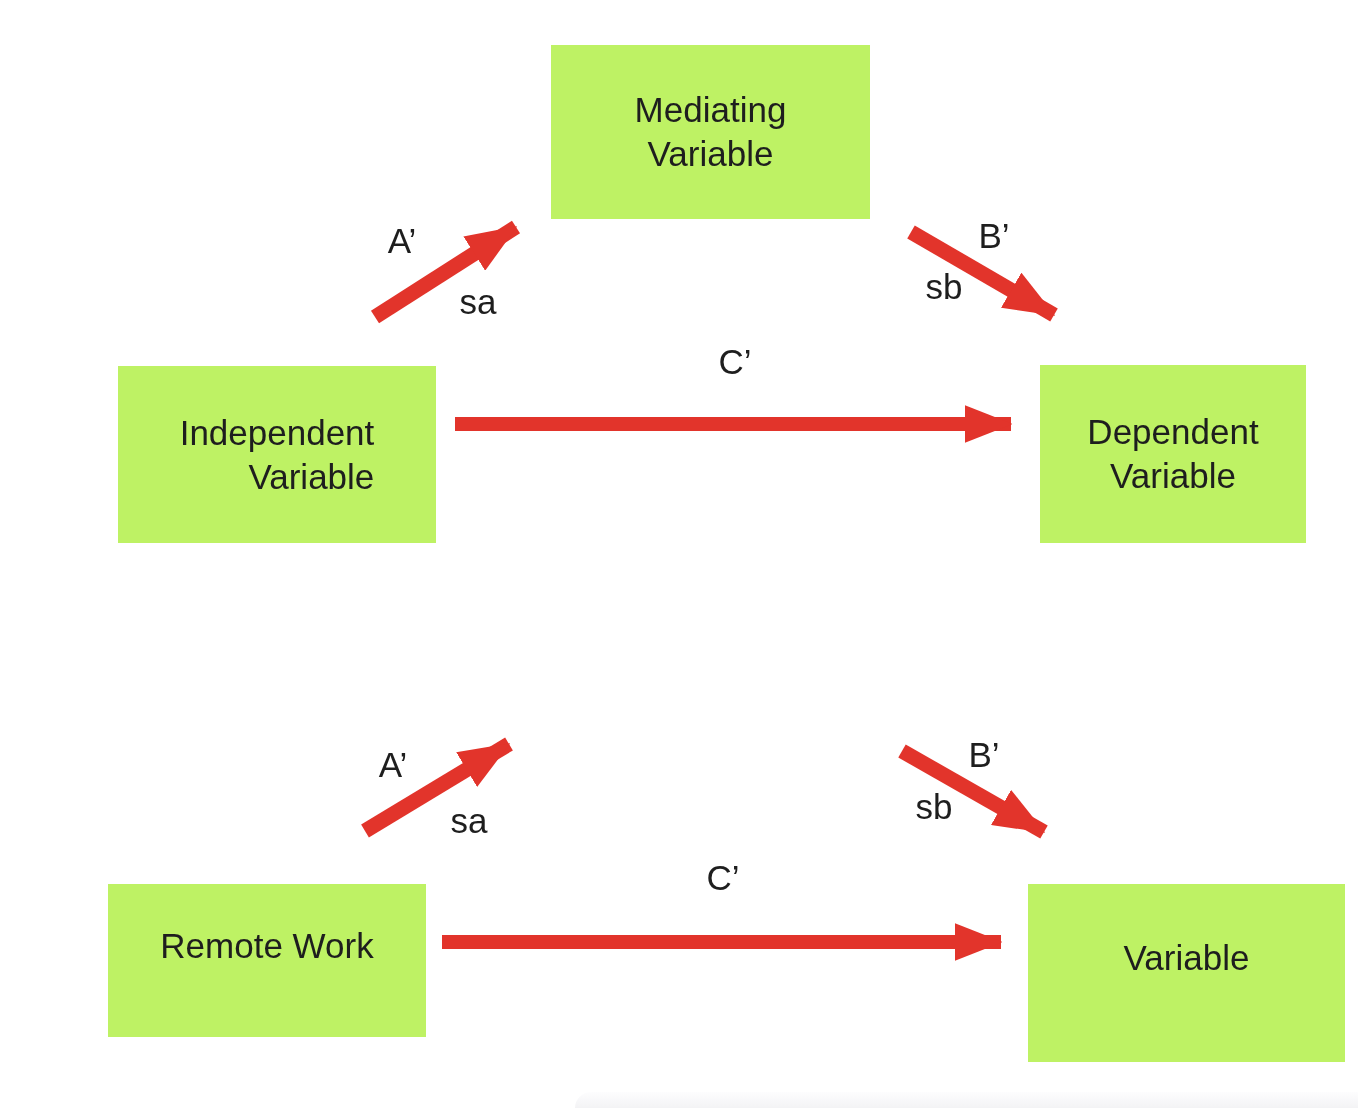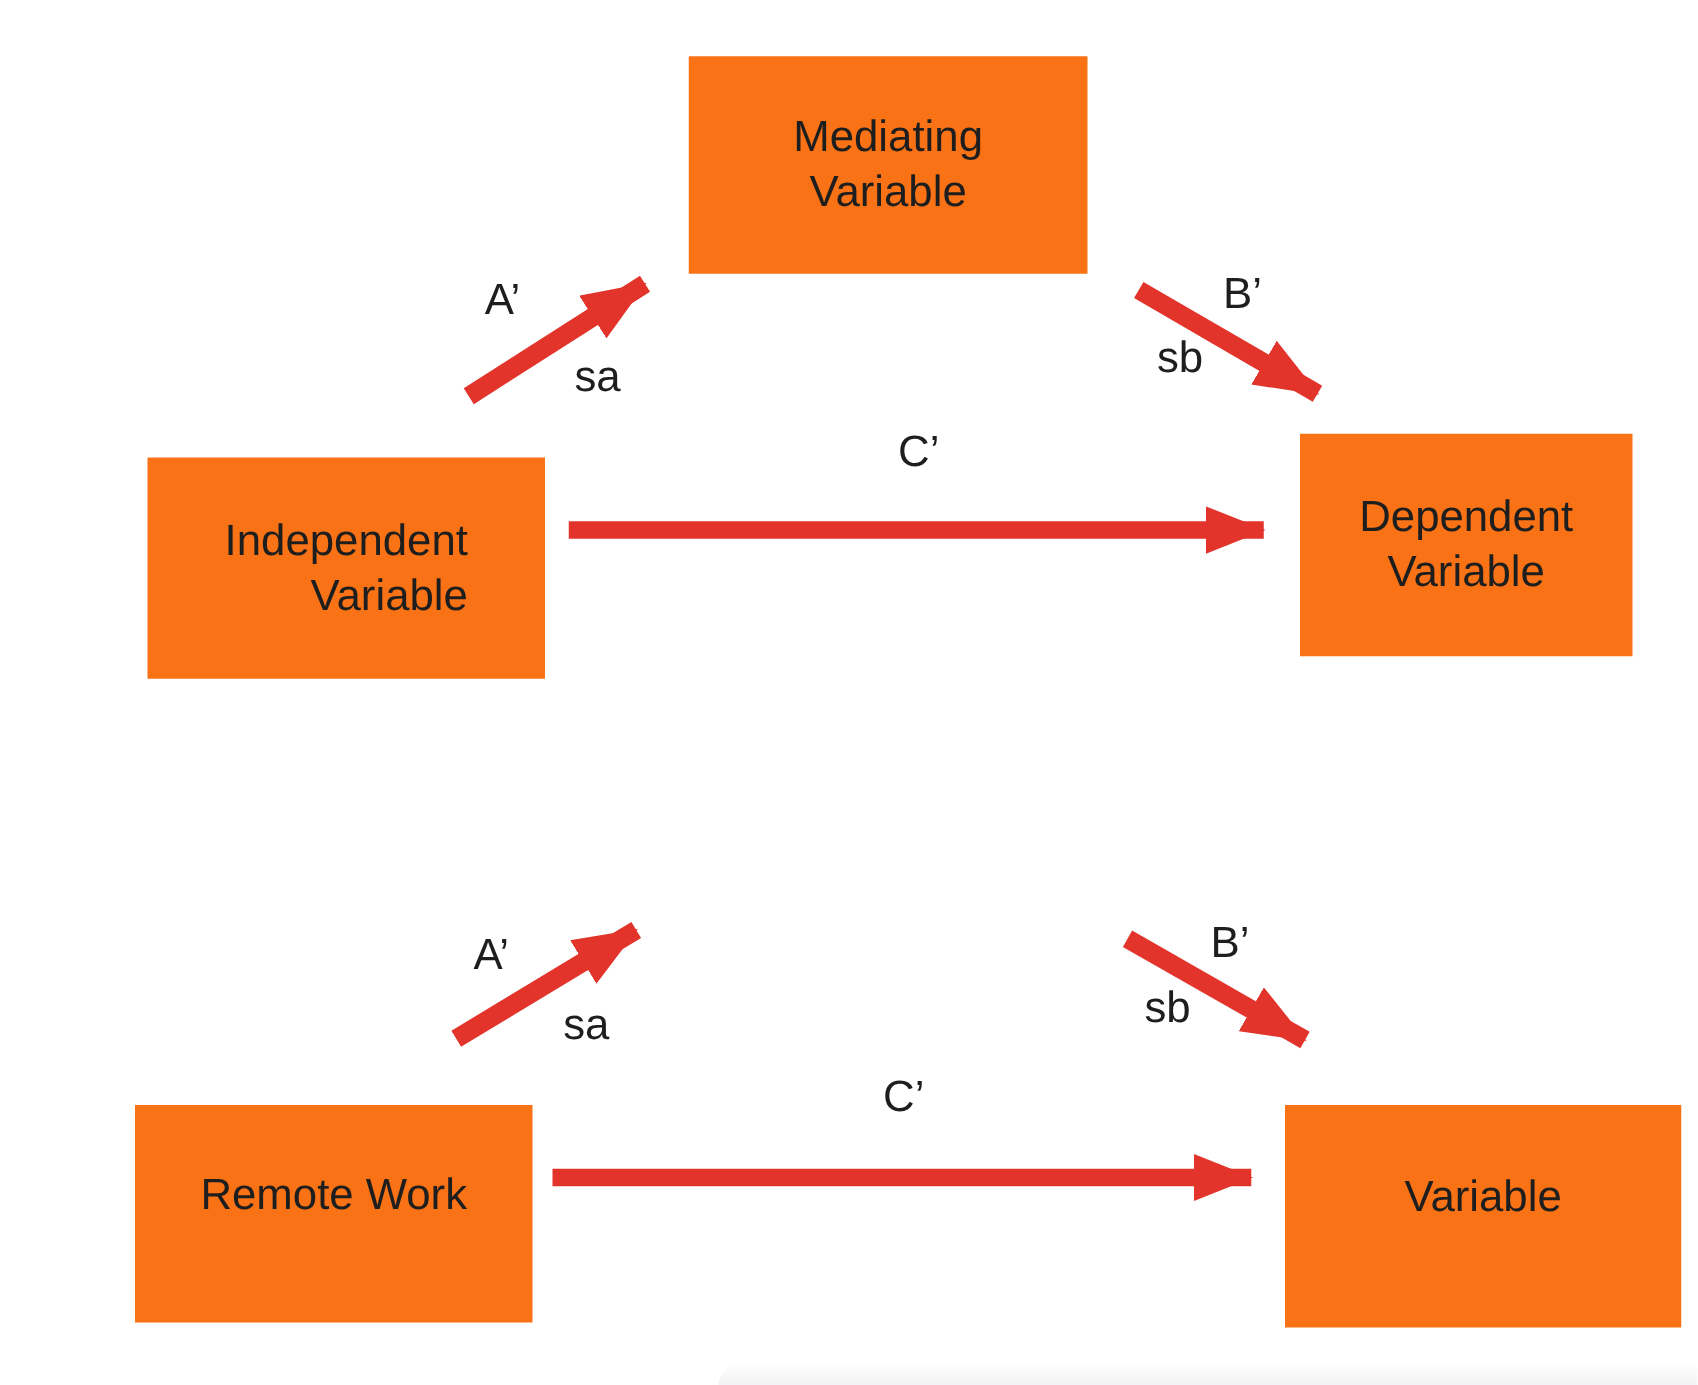--- a/index.html
+++ b/index.html
@@ -7,21 +7,21 @@
     position: relative;
     width: 1358px;
     height: 1108px;
     background: #ffffff;
     overflow: hidden;
     font-family: "Liberation Sans", sans-serif;
     color: #1e1e1e;
   }
   .node {
     position: absolute;
-    background: #f97316;
+    background: #bef264;
     display: flex;
     align-items: center;
     justify-content: center;
     text-align: center;
     font-size: 35px;
     line-height: 44px;
     white-space: pre-line;
     color: #1e1e1e;
   }
   .node.lift { padding-bottom: 30px; box-sizing: border-box; }
@@ -67,31 +67,31 @@
     <line x1="902" y1="751" x2="1044" y2="832" stroke-width="15" marker-end="url(#ah)" stroke="#e2342b"></line>
     <line x1="442" y1="942" x2="1001" y2="942" stroke-width="14" marker-end="url(#ah)" stroke="#e2342b"></line>
   </svg>
 
   <div class="node" style="left:551px; top:45px; width:319px; height:174px;">Mediating
 Variable</div>
 
   <div class="node" style="left:118px; top:366px; width:318px; height:177px;text-align:right;">Independent
 Variable</div>
 
-  <div class="node" style="left:1040px; top:347px; width:266px; height:178px;">Dependent
+  <div class="node" style="left:1040px; top:365px; width:266px; height:178px;">Dependent
 Variable</div>
 
   <div class="edge-label" style="left:402px; top:240px;">A’</div>
   <div class="edge-label" style="left:478px; top:301px;">sa</div>
   <div class="edge-label" style="left:994px; top:235px;">B’</div>
   <div class="edge-label" style="left:944px; top:286px;">sb</div>
   <div class="edge-label" style="left:735px; top:361px;">C’</div>
 
 
-  <div class="node lift" style="left:108px; top:884px; width:318px; height:174px;">Remote Work</div>
+  <div class="node lift" style="left:108px; top:884px; width:318px; height:153px;">Remote Work</div>
 
   <div class="node lift" style="left:1028px; top:884px; width:317px; height:178px;">Variable</div>
 
   <div class="edge-label" style="left:393px; top:764px;">A’</div>
   <div class="edge-label" style="left:469px; top:820px;">sa</div>
   <div class="edge-label" style="left:984px; top:754px;">B’</div>
   <div class="edge-label" style="left:934px; top:806px;">sb</div>
   <div class="edge-label" style="left:723px; top:877px;">C’</div>
 
   <div class="bottom-edge"></div>

